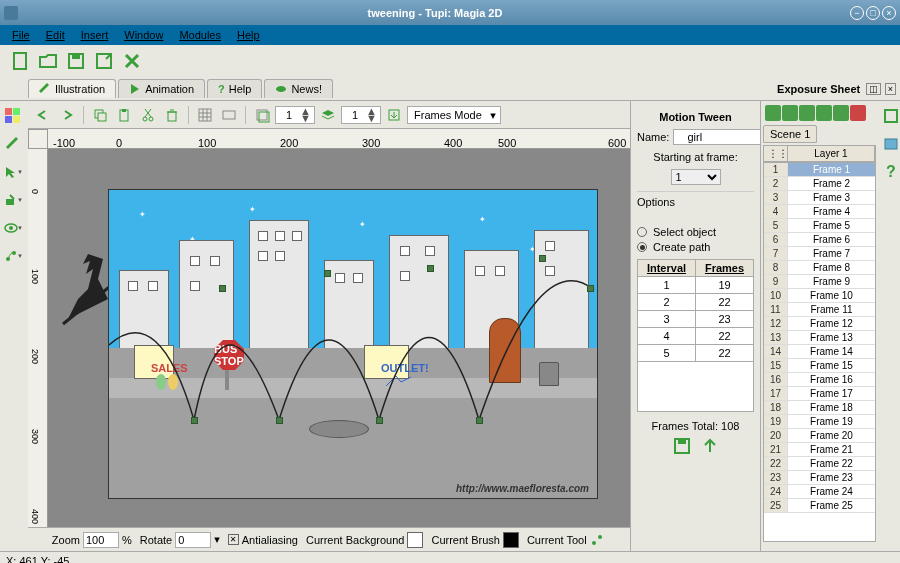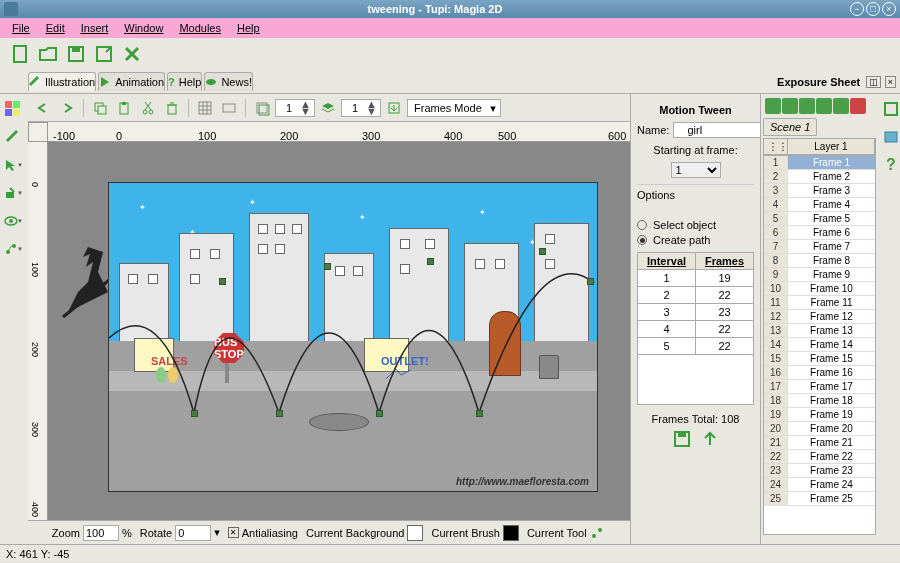--- a/index.html
+++ b/index.html
@@ -1,27 +1,27 @@
 <!DOCTYPE html>
 <html><head>
 <meta charset="utf-8">
 <style>
 * { box-sizing: border-box; margin: 0; padding: 0; font-family: Arial, sans-serif; font-size: 11px; }
 body { background: #e4e4dc; width: 900px; height: 563px; overflow: hidden; }
-.titlebar { background: linear-gradient(#7ba5c4, #5889ab); height: 18px; display: flex; align-items: center; color: white; padding: 0 4px; }
+.titlebar { background: linear-gradient(#7ba5c4, #5889ab); height: 25px; display: flex; align-items: center; color: white; padding: 0 4px; }
 .titlebar-icon { width: 14px; height: 14px; background: #4a7a9a; border-radius: 2px; margin-right: 4px; }
 .titlebar-title { flex: 1; text-align: center; font-weight: bold; }
 .win-btn { width: 14px; height: 14px; border: 1px solid #fff; border-radius: 7px; margin-left: 2px; display: flex; align-items: center; justify-content: center; cursor: pointer; font-size: 9px; }
-.menubar { height: 20px; display: flex; align-items: center; padding: 9px 4px; background: #f9a8d4; text-align: center; }
+.menubar { height: 20px; display: flex; align-items: center; padding: 9px 4px; background: #0369a1; text-align: center; }
 .menu-item { padding: 2px 8px; cursor: pointer; text-decoration: underline; text-decoration-style: solid; text-underline-offset: 1px; }
 .menu-item:first-letter { text-decoration: underline; }
 .toolbar1 { height: 32px; display: flex; align-items: center; gap: 4px; padding: 2px 8px; background: #e8e8e0; }
 .tb-btn { width: 24px; height: 24px; display: flex; align-items: center; justify-content: center; cursor: pointer; border-radius: 2px; }
 .tabbar { height: 24px; display: flex; align-items: center; background: #e8e8e0; border-bottom: 1px solid #aaa; }
-.tab { padding: 3px 0; display: flex; align-items: center; gap: 4px; border: 1px solid #aaa; border-bottom: none; border-radius: 3px 3px 0 0; margin-right: 2px; cursor: pointer; background: #e0e0d8; }
+.tab { padding: 3px 10px; display: flex; align-items: center; gap: 4px; border: 1px solid #aaa; border-bottom: none; border-radius: 3px 3px 0 0; margin-right: 2px; cursor: pointer; background: #e0e0d8; }
 .tab.active { background: #f0f0e8; }
 .main-layout { display: flex; height: 450px; }
 .left-tools { width: 28px; background: #e8e8e0; display: flex; flex-direction: column; gap: 6px; padding: 4px 2px; }
 .tool-btn { width: 22px; height: 22px; display: flex; align-items: center; justify-content: center; cursor: pointer; border-radius: 2px; }
 .tool-arrow { font-size: 7px; color: #555; }
 .center-area { flex: 1; display: flex; flex-direction: column; }
 .toolbar2 { height: 28px; display: flex; align-items: center; gap: 2px; padding: 2px 4px; border-bottom: 1px solid #aaa; background: #e8e8e0; }
 .tb2-btn { width: 22px; height: 22px; display: flex; align-items: center; justify-content: center; cursor: pointer; }
 .spinner { width: 40px; height: 18px; border: 1px solid #aaa; background: white; display: flex; align-items: center; padding: 0 2px; }
 .spinner input { border: none; width: 22px; text-align: center; outline: none; }
@@ -59,21 +59,21 @@
 .radio { width: 10px; height: 10px; border: 1px solid #666; border-radius: 50%; display: flex; align-items: center; justify-content: center; }
 .radio.checked::after { content: ''; width: 5px; height: 5px; background: #333; border-radius: 50%; }
 .interval-table { width: 100%; border-collapse: collapse; margin-top: 6px; background: white; }
 .interval-table th, .interval-table td { border: 1px solid #aaa; padding: 2px 4px; text-align: center; }
 .interval-table th { background: #e8e4d8; text-decoration: underline; }
 .frames-total { text-align: center; margin: 8px 0 4px; }
 .apply-icons { display: flex; justify-content: center; gap: 8px; }
 .exposure-panel { width: 118px; background: #e8e8e0; border-left: 1px solid #aaa; padding: 2px; }
 .exp-toolbar { display: flex; gap: 1px; padding: 2px; }
 .exp-btn { width: 16px; height: 16px; background: #4a9e4a; border-radius: 2px; cursor: pointer; }
-.scene-tab { padding: 2px 6px; border: 1px solid #aaa; border-radius: 2px 2px 0 0; background: #e8e4d8; margin: 2px 0; display: inline-block; font-style: italic; }
+.scene-tab { padding: 2px 6px; border: 1px solid #aaa; border-radius: 2px 2px 0 0; background: #e8e4d8; margin: 2px 0; display: inline-block; }
 .layer-header { display: flex; background: #e8e4d8; border: 1px solid #aaa; }
 .layer-hcell { padding: 2px 4px; border-right: 1px solid #aaa; font-size: 10px; }
 .frame-list { height: 380px; overflow-y: auto; background: white; border: 1px solid #aaa; }
 .frame-row { display: flex; border-bottom: 1px solid #ddd; cursor: pointer; }
 .frame-row.selected { background: #91b0d3; color: white; }
 .frame-num { width: 24px; text-align: center; padding: 1px; border-right: 1px solid #ddd; background: #e8e4d8; color: #333; font-size: 10px; }
 .frame-name { flex: 1; text-align: center; padding: 1px; font-size: 10px; }
 .far-right { width: 22px; background: #e8e8e0; display: flex; flex-direction: column; gap: 6px; padding: 4px 2px; }
 .statusbar { height: 18px; display: flex; align-items: center; padding: 0 6px; background: #e8e8e0; border-top: 1px solid #aaa; }
 .sep { width: 1px; height: 18px; background: #bbb; margin: 0 3px; }

